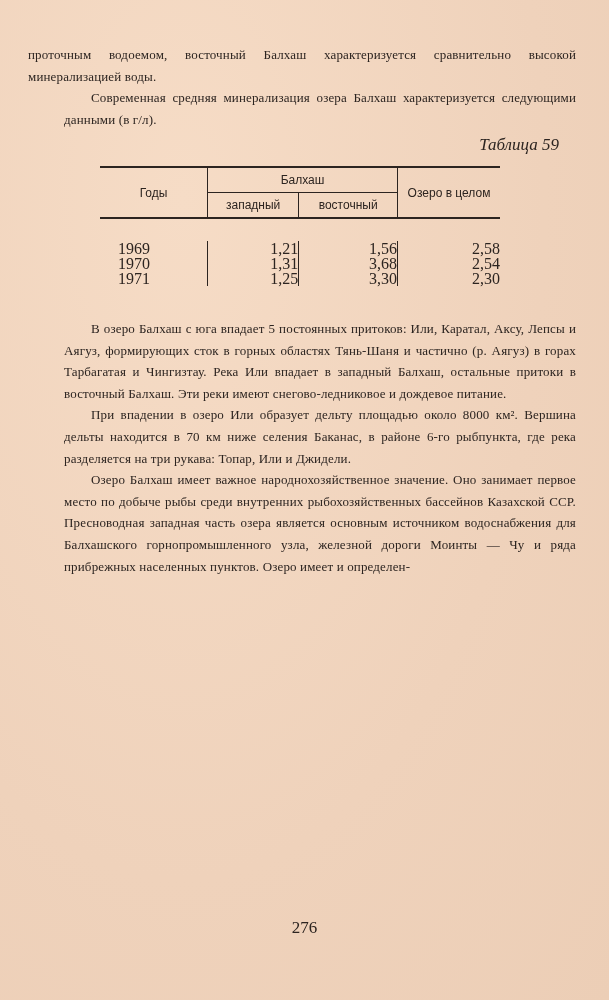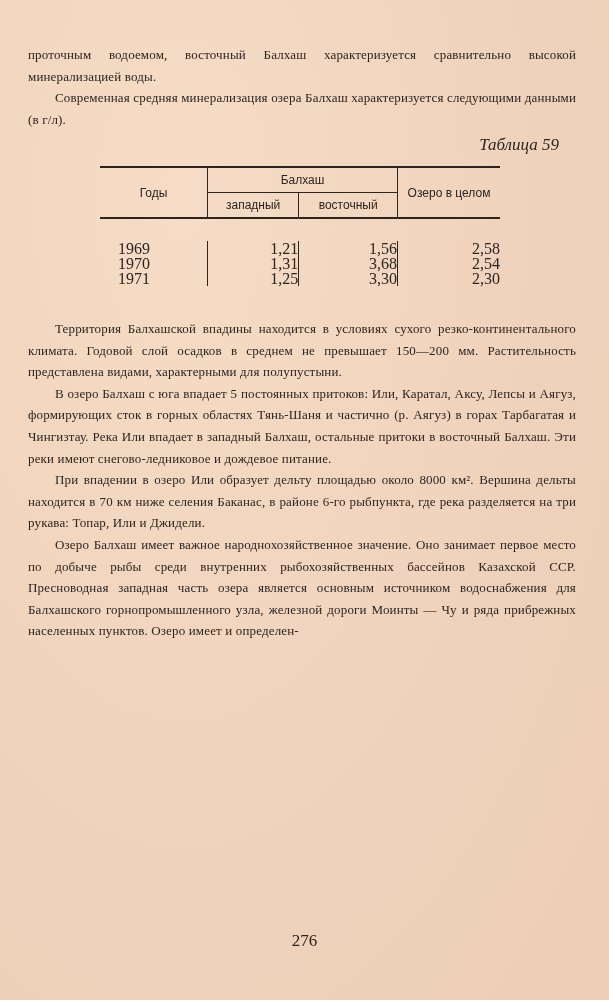--- a/index.html
+++ b/index.html
@@ -10,36 +10,36 @@
     font-family: "Liberation Serif", "DejaVu Serif", serif;
     color: #2c2420;
     position: relative;
   }
   .page { position: absolute; left: 28px; top: 0; width: 548px; }
   .p {
     font-size: 13px; line-height: 21.6px;
     text-align: justify; margin: 0;
     letter-spacing: 0.15px;
   }
-  .p.indent { text-indent: 27px; }
+  .p.indent { text-indent: 27px; margin-left: 36px; }
   .caption {
     position: absolute; top: 135px; right: 50px;
     font-style: italic; font-size: 17px;
   }
   table.t {
     position: absolute; left: 45px; top: 166px; width: 402px;
     border-collapse: collapse; font-size: 16px;
   }
   table.t th { font-weight: normal; font-size: 12px; font-family: "Liberation Sans", sans-serif; }
   table.t .top { border-top: 2px solid #2c2420; }
   table.t .bot { border-bottom: 2px solid #2c2420; }
   table.t .vl { border-left: 1.5px solid #2c2420; }
   table.t td { text-align: right; padding: 0; line-height: 15px; }
   table.t td.year { text-align: left; padding-left: 18px; }
-  .pn { position: absolute; top: 918px; left: 0; width: 609px; text-align: center; font-size: 17px; margin-top: 13px; }
+  .pn { position: absolute; top: 918px; left: 0; width: 609px; text-align: center; font-size: 17px; }
 </style>
 </head>
 <body>
 
 <div class="page">
   <div style="position:absolute; top:44px; width:548px;">
     <p class="p">проточным водоемом, восточный  Балхаш характеризуется сравнительно высокой минерализацией воды.</p>
     <p class="p indent">Современная средняя минерализация озера Балхаш характеризуется следующими данными (в г/л).</p>
   </div>
 </div>
@@ -75,19 +75,18 @@
   <tr>
     <td class="year">1971</td>
     <td class="vl">1,25</td>
     <td class="vl">3,30</td>
     <td class="vl">2,30</td>
   </tr>
 </tbody>
   </table>
 
 <div style="position:absolute; left:28px; top:318px; width:548px;">
-  <p class="p indent">Территория Балхашской впадины находится в условиях сухого резко-континентального климата. Годовой слой осадков в среднем  не превышает 150—200 мм.  Растительность представлена видами, характерными для полупустыни.</p>
   <p class="p indent">В озеро Балхаш с юга впадает 5 постоянных притоков: Или, Каратал, Аксу, Лепсы и Аягуз, формирующих сток в горных областях Тянь-Шаня и частично (р. Аягуз) в горах Тарбагатая  и Чингизтау.  Река  Или  впадает в западный Балхаш, остальные притоки в восточный Балхаш. Эти реки имеют снегово-ледниковое и дождевое питание.</p>
   <p class="p indent">При впадении в озеро  Или образует дельту  площадью около 8000 км². Вершина дельты  находится в 70 км ниже селения Баканас, в районе 6-го рыбпункта, где река разделяется на три рукава: Топар, Или и Джидели.</p>
   <p class="p indent">Озеро Балхаш имеет важное народнохозяйственное значение. Оно занимает первое место по добыче рыбы среди внутренних рыбохозяйственных бассейнов Казахской ССР. Пресноводная  западная часть озера  является  основным источником водоснабжения  для Балхашского  горнопромышленного узла, железной  дороги  Моинты — Чу и ряда прибрежных населенных пунктов. Озеро имеет и определен-</p>
 </div>
 
 <div class="pn">276</div>
 
 </body></html>

